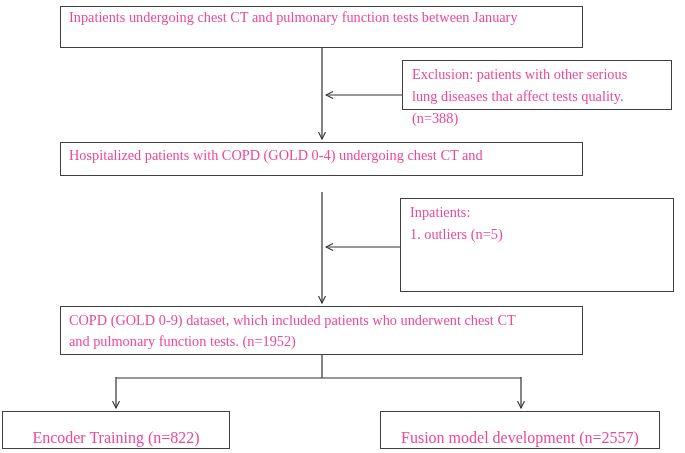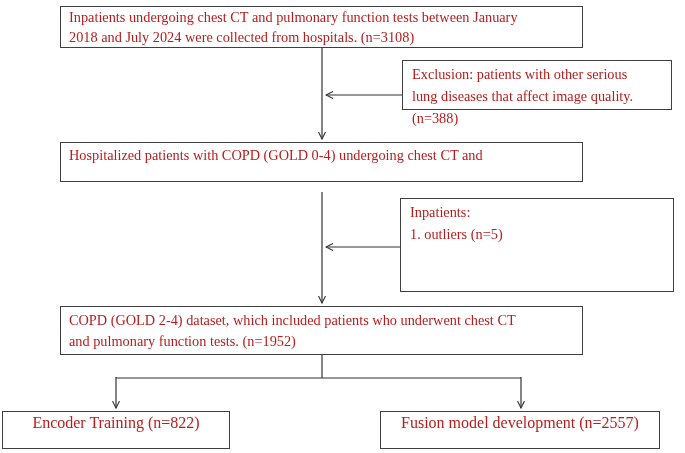--- a/index.html
+++ b/index.html
@@ -6,21 +6,21 @@
     margin: 0;
     padding: 0;
     background: #ffffff;
   }
   #canvas {
     position: relative;
     width: 685px;
     height: 453px;
     background: #ffffff;
     font-family: "Liberation Serif", "DejaVu Serif", serif;
-    color: #b91c1c;
+    color: #ec4899;
     overflow: hidden;
   }
   #connectors {
     position: absolute;
     left: 0; top: 0;
     width: 685px; height: 453px;
   }
   .fbox {
     position: absolute;
     box-sizing: border-box;
@@ -36,27 +36,27 @@
     left: 60px;
     width: 523px;
     padding: 2px 8px;
   }
   .excl-box {
     padding: 2px 9px;
     line-height: 22px;
   }
   .bottom-box {
     display: flex;
-    align-items: flex-start;
+    align-items: flex-end;
     justify-content: center;
     font-size: 16px;
     text-align: center;
   }
   #box1 { top: 6px;   height: 42px; line-height: 19.5px; padding-top: 1px; }
-  #box2 { top: 142px; height: 40px; }
+  #box2 { top: 142px; height: 34px; }
   #box3 { top: 306px; height: 49px; padding-top: 3px; }
   #excl1 { left: 402px; top: 60px;  width: 270px; height: 50px; }
   #excl2 { left: 400px; top: 198px; width: 274px; height: 94px; }
   #boxEncoder { left: 2px;   top: 411px; width: 228px; height: 38px; }
   #boxFusion  { left: 380px; top: 411px; width: 280px; height: 38px; }
 </style>
 </head>
 <body>
 
 <div id="canvas">
@@ -72,40 +72,39 @@
     <line x1="322" y1="192" x2="322" y2="303" stroke="#333333" stroke-width="1.2" marker-end="url(#vArrow)"></line>
     <line x1="400" y1="247" x2="326" y2="247" stroke="#333333" stroke-width="1.2" marker-end="url(#vArrow)"></line>
     <line x1="322" y1="355" x2="322" y2="378" stroke="#333333" stroke-width="1.2"></line>
     <line x1="116" y1="378" x2="521" y2="378" stroke="#333333" stroke-width="1.2"></line>
     <line x1="116" y1="377" x2="116" y2="408" stroke="#333333" stroke-width="1.2" marker-end="url(#vArrow)"></line>
     <line x1="521" y1="377" x2="521" y2="408" stroke="#333333" stroke-width="1.2" marker-end="url(#vArrow)"></line>
   </svg>
 
   <div id="box1" class="fbox main-box">
       <div class="line">Inpatients undergoing chest CT and pulmonary function tests between January</div>
-      <div class="line">2018 and July 2024 were collected from hospitals. (n=3108)</div>
     </div>
 
   <div id="excl1" class="fbox excl-box">
       <div class="line">Exclusion: patients with other serious</div>
-      <div class="line">lung diseases that affect image quality.</div>
+      <div class="line">lung diseases that affect tests quality.</div>
       <div class="line">(n=388)</div>
     </div>
 
   <div id="box2" class="fbox main-box">
       <div class="line">Hospitalized patients with COPD (GOLD 0-4) undergoing chest CT and</div>
     </div>
 
   <div id="excl2" class="fbox excl-box">
       <div class="line">Inpatients:</div>
       <div class="line">1. outliers (n=5)</div>
     </div>
 
   <div id="box3" class="fbox main-box">
-      <div class="line">COPD (GOLD 2-4) dataset, which included patients who underwent chest CT</div>
+      <div class="line">COPD (GOLD 0-9) dataset, which included patients who underwent chest CT</div>
       <div class="line">and pulmonary function tests. (n=1952)</div>
     </div>
 
   <div id="boxEncoder" class="fbox bottom-box">
     <span>Encoder Training (n=822)</span>
   </div>
 
   <div id="boxFusion" class="fbox bottom-box">
     <span>Fusion model development (n=2557)</span>
   </div>

